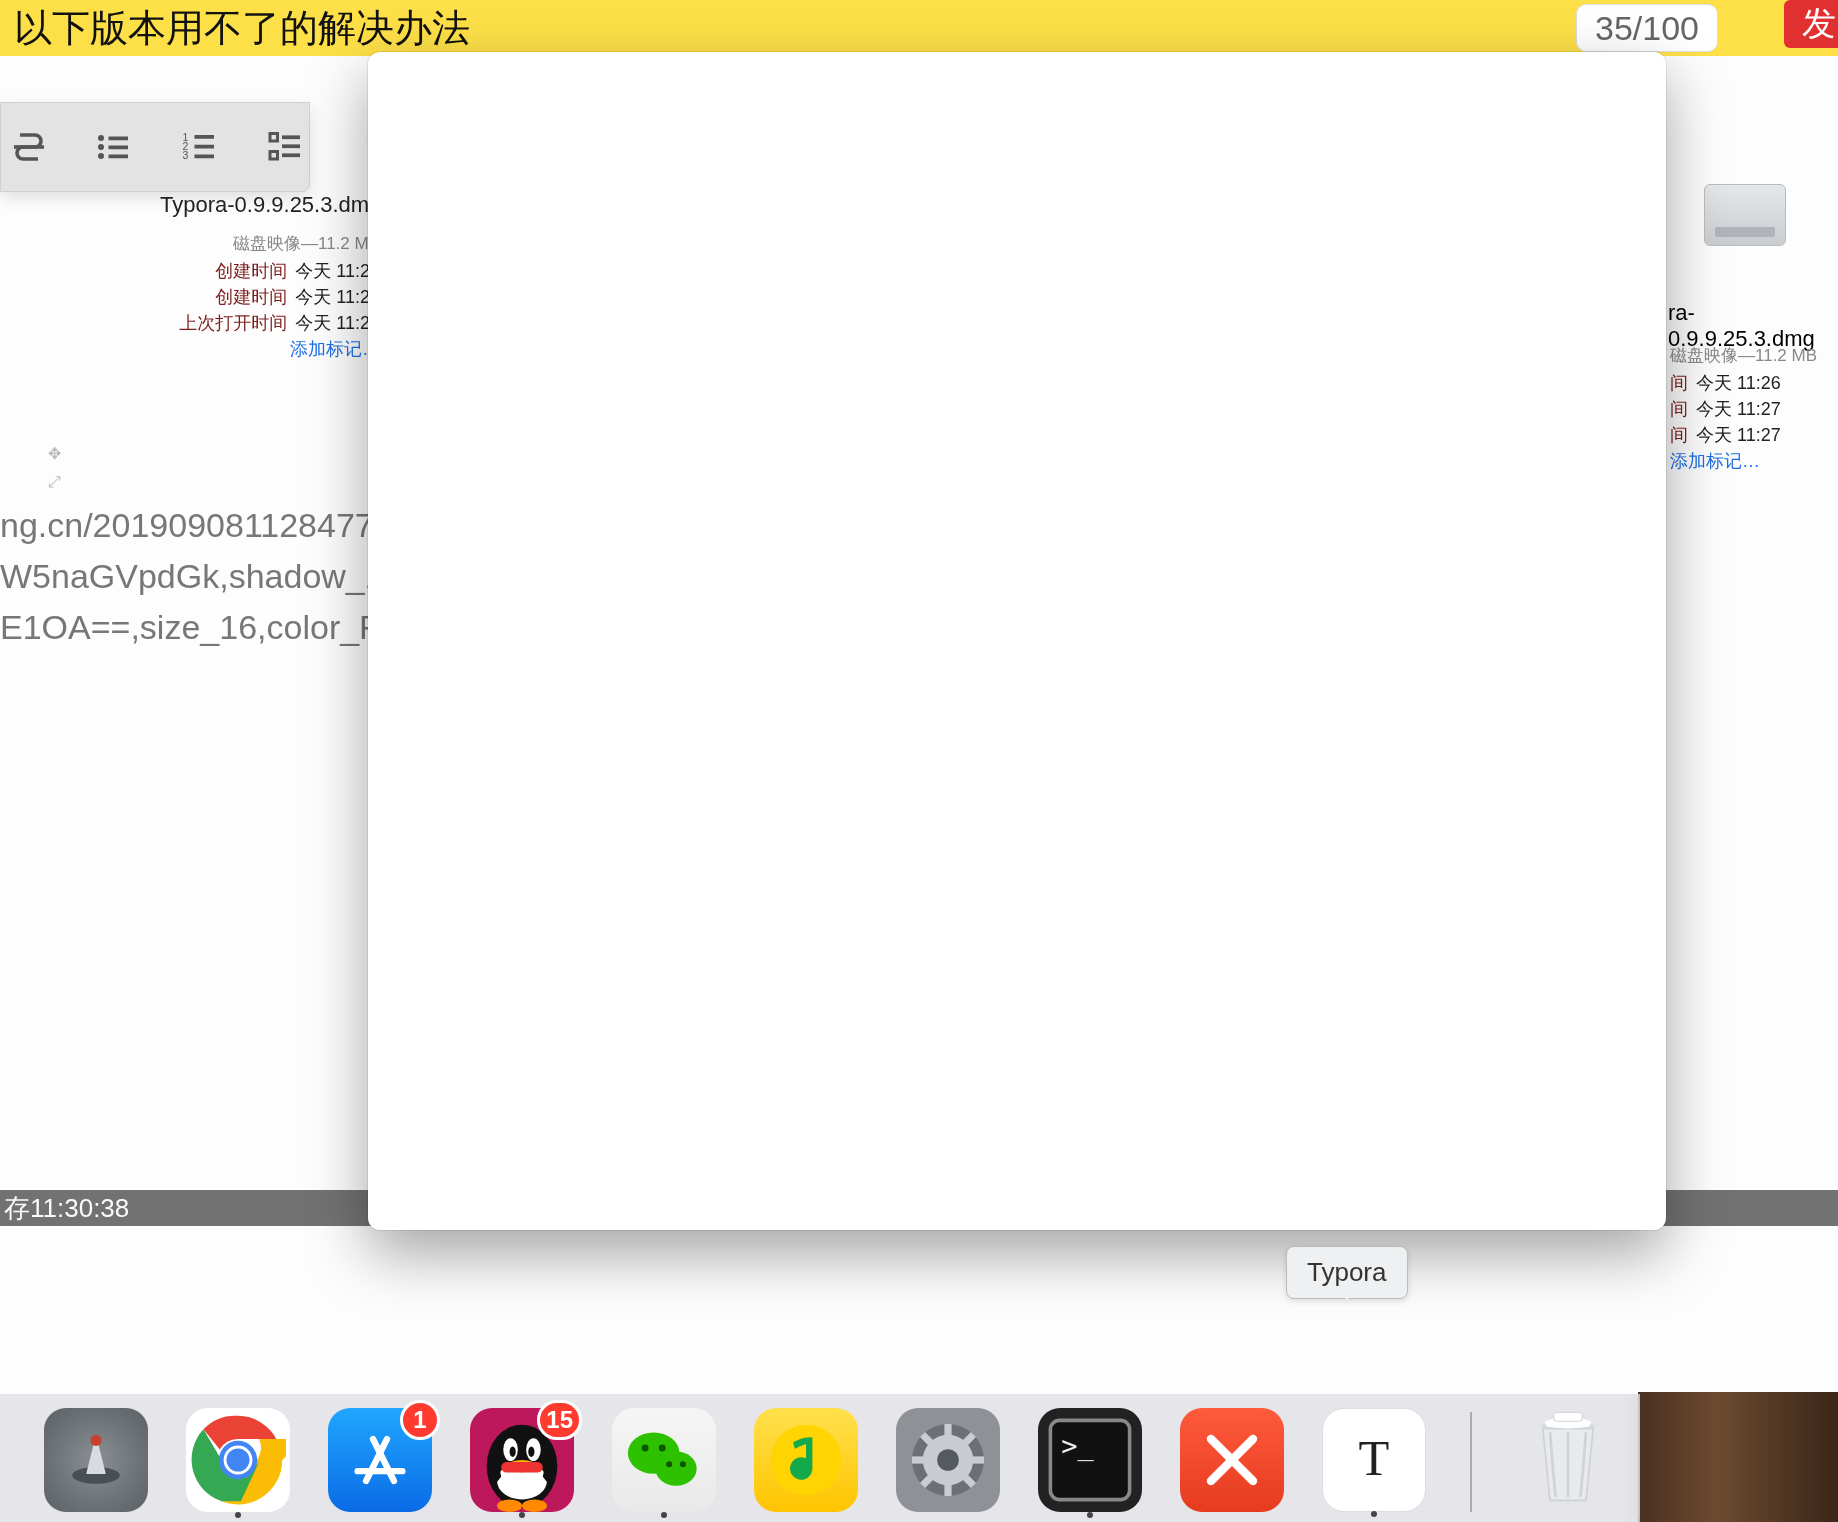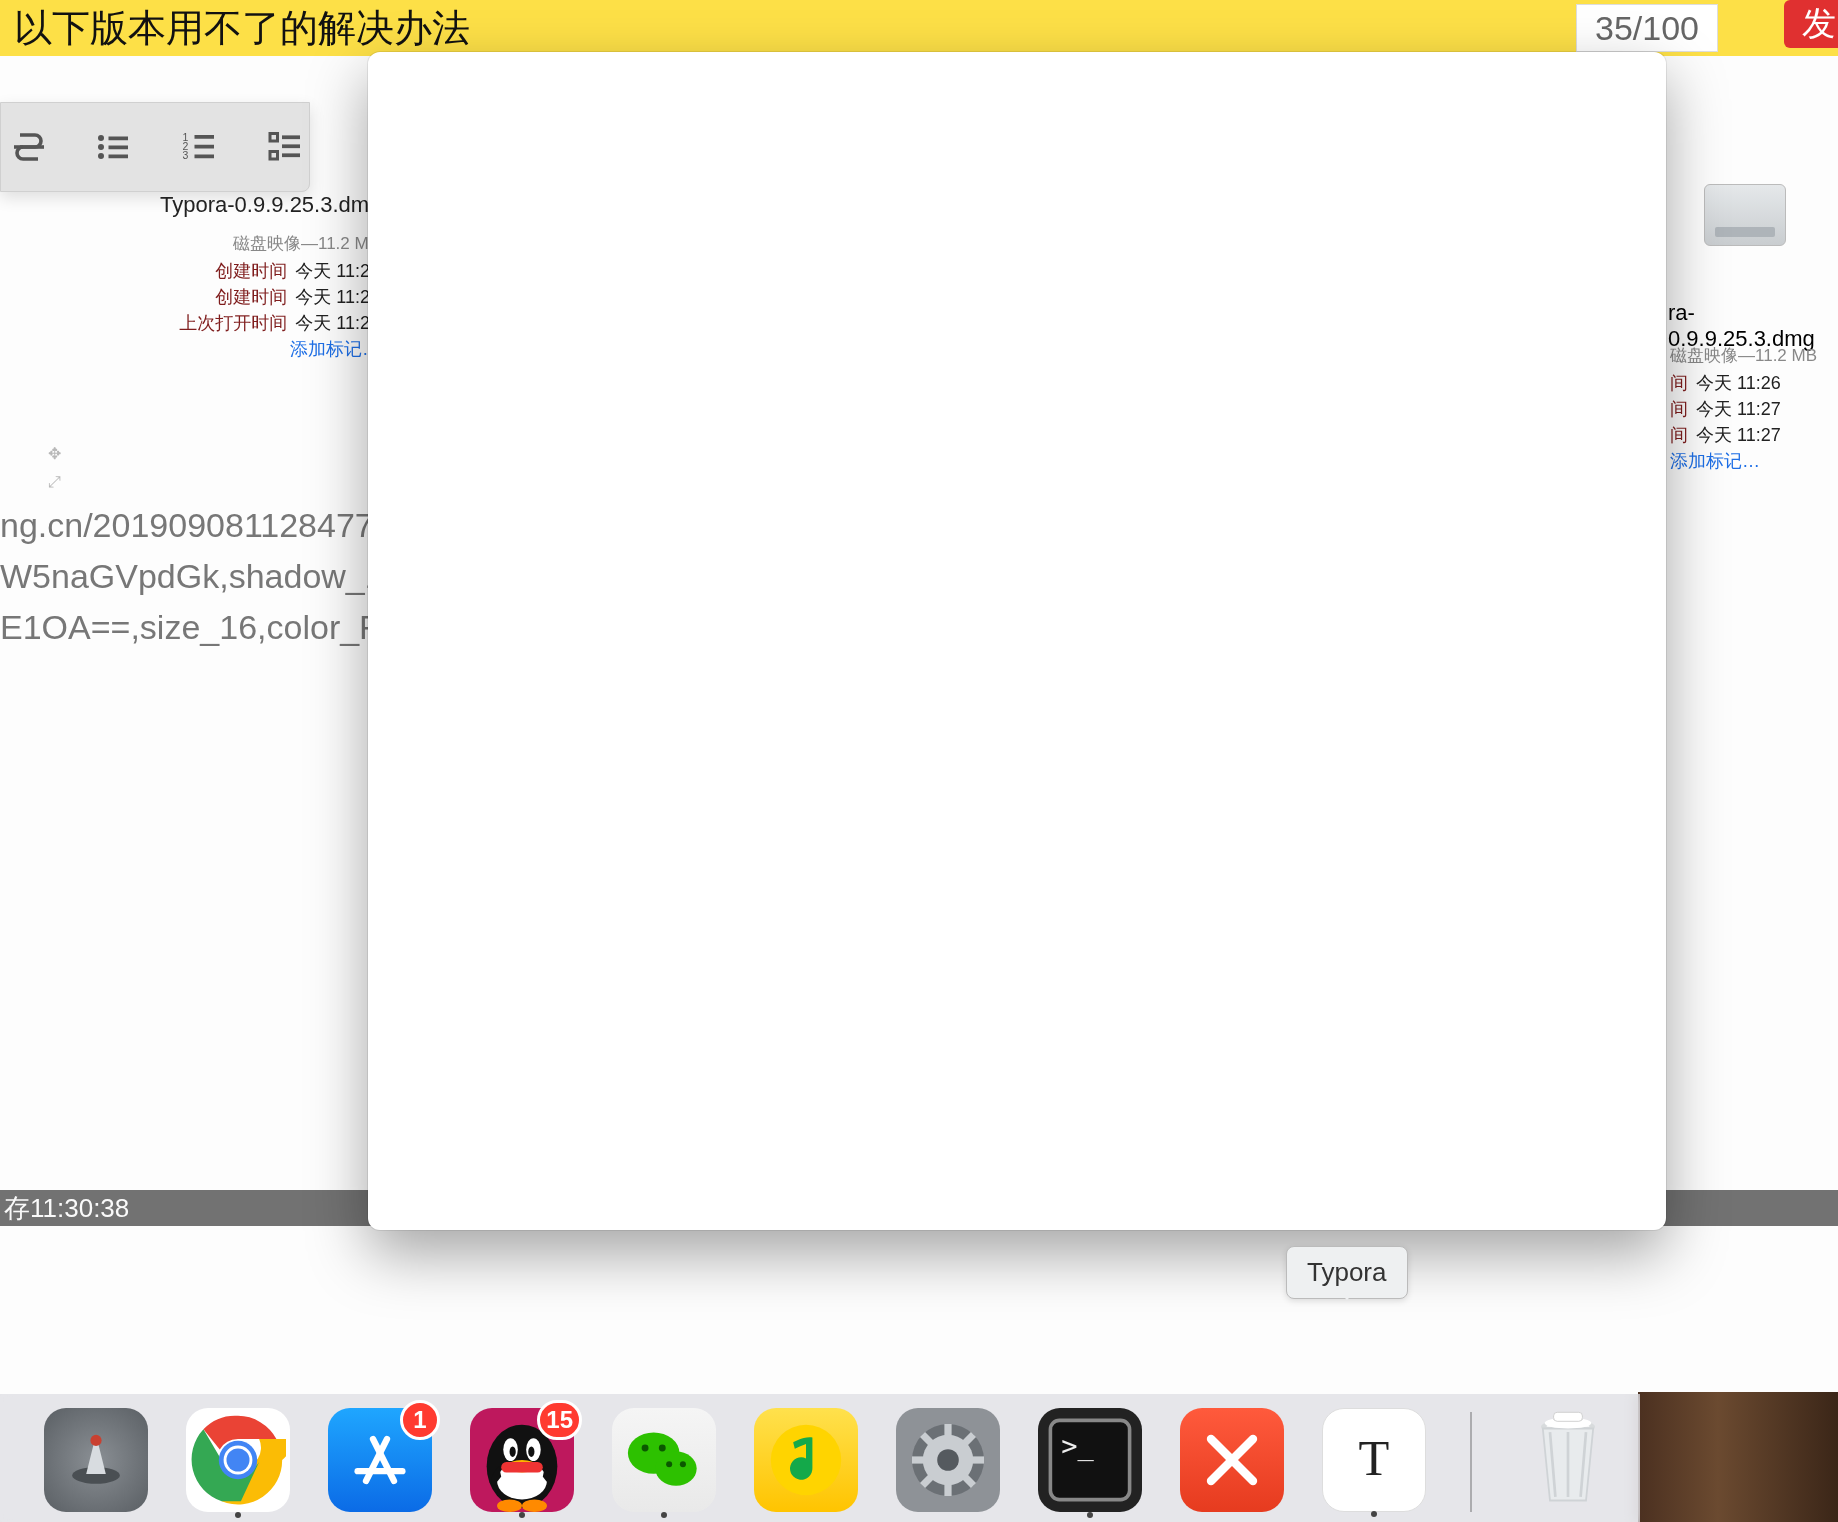--- a/index.html
+++ b/index.html
@@ -23,21 +23,21 @@
     color: #111;
     padding-left: 4px;
     white-space: nowrap;
     overflow: hidden;
   }
   .counter-box {
     position: absolute;
     right: 120px; top: 4px;
     height: 48px;
     border: 1px solid #ddd;
-    border-radius: 0;
+    border-radius: 10px;
     background: #fff;
     display: flex; align-items: center;
     padding: 0 18px;
     font-size: 34px; color: #666;
   }
   .publish-btn {
     position: absolute; right: 0; top: 0;
     width: 54px; height: 48px;
     background: #e03030;
     color: #fff;

